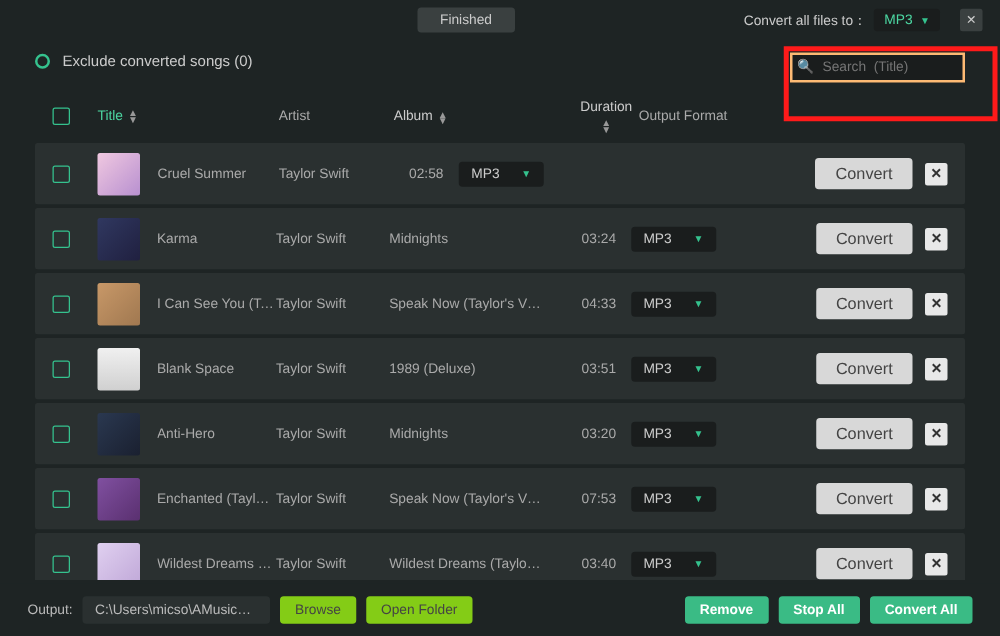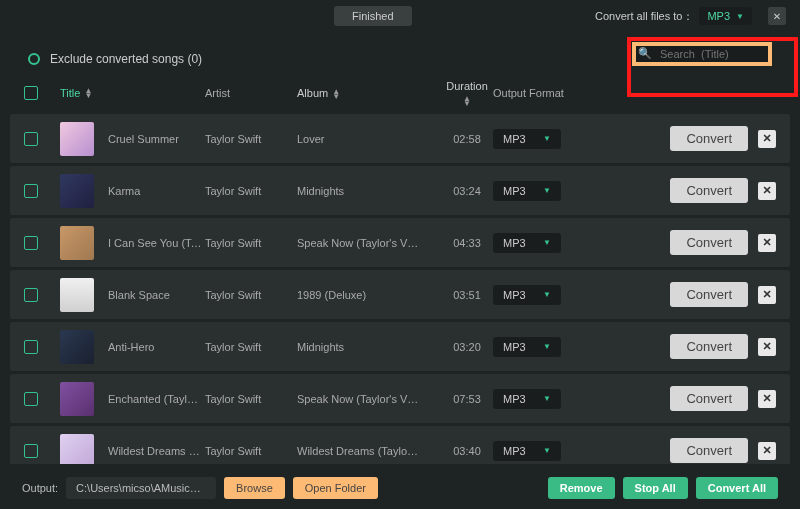--- a/index.html
+++ b/index.html
@@ -4,29 +4,29 @@
 <style>
 * { box-sizing: border-box; margin: 0; padding: 0; }
 body { background: #1e2424; font-family: -apple-system, Arial, sans-serif; font-size: 12px; color: #a0a0a0; width: 800px; height: 509px; overflow: hidden; }
 .top-bar { display: flex; align-items: center; padding: 8px 14px; height: 32px; }
 .tab-group { display: flex; margin-left: 320px; background: #3a4040; border-radius: 3px; }
 .tab { padding: 4px 18px; font-size: 11px; color: #ccc; cursor: pointer; }
 .tab.active { background: #4a5050; border-radius: 3px; }
 .convert-all { margin-left: auto; display: flex; align-items: center; gap: 6px; color: #ccc; font-size: 11px; }
 .fmt-select { background: #1a1d1d; color: #4cd7a2; padding: 3px 8px; border-radius: 3px; display: flex; align-items: center; gap: 6px; cursor: pointer; }
 .close-btn { background: #3a4040; color: #ccc; width: 18px; height: 18px; display: flex; align-items: center; justify-content: center; border-radius: 2px; margin-left: 10px; cursor: pointer; font-size: 10px; }
-.sub-bar { display: flex; align-items: flex-end; padding: 10px 28px 6px; }
+.sub-bar { display: flex; align-items: flex-start; padding: 10px 28px 6px; }
 .exclude { display: flex; align-items: center; gap: 10px; color: #ccc; font-size: 12px; }
 .circle-icon { width: 12px; height: 12px; border: 2px solid #35c28e; border-radius: 50%; }
 .search-wrap { margin-left: auto; position: relative; }
-.search-box { background: #1a1d1d; border: 4px solid #fdba74; padding: 4px 8px 4px 24px; color: #999; width: 140px; height: 24px; font-size: 11px; outline: none; }
+.search-box { background: #1a1d1d; border: 2px solid #fdba74; padding: 4px 8px 4px 24px; color: #999; width: 140px; height: 24px; font-size: 11px; outline: none; }
 .search-icon { position: absolute; left: 6px; top: 5px; color: #888; font-size: 11px; }
 .highlight { position: absolute; border: 4px solid #ff1a1a; pointer-events: none; }
 .highlight.h1 { left: 627px; top: 37px; width: 171px; height: 60px; }
-.table-container { padding: 0 10px; }
+.table-container { padding: 0 28px; }
 .thead { display: flex; align-items: center; padding: 8px 14px; color: #ccc; font-size: 11px; }
 .col-check { width: 36px; }
 .col-title { width: 145px; color: #4cd7a2; display: flex; align-items: center; gap: 4px; }
 .col-artist { width: 92px; }
 .col-album { width: 144px; display: flex; align-items: flex-end; gap: 4px; }
 .col-duration { width: 52px; display: flex; align-items: center; gap: 4px; flex-direction: column; }
 .col-format { width: 150px; }
 .col-actions { flex: 1; }
 .sort-icon { font-size: 8px; color: #999; display: inline-flex; flex-direction: column; line-height: 5px; }
 .tbody { max-height: 350px; overflow-y: auto; }
@@ -45,21 +45,21 @@
 .row .col-title { display: flex; align-items: center; color: #bbb; }
 .title-text { width: 95px; overflow: hidden; text-overflow: ellipsis; white-space: nowrap; font-size: 11px; }
 .cell { font-size: 11px; color: #aaa; overflow: hidden; text-overflow: ellipsis; white-space: nowrap; }
 .fmt-dd { background: #1a1d1d; color: #ccc; padding: 4px 10px; border-radius: 3px; display: inline-flex; align-items: center; gap: 10px; font-size: 11px; cursor: pointer; width: 68px; justify-content: space-between; }
 .caret { color: #35c28e; font-size: 8px; }
 .convert-btn { background: #d8d8d8; color: #444; padding: 5px 16px; border-radius: 3px; border: none; font-size: 13px; cursor: pointer; margin-left: auto; }
 .del-btn { background: #e8e8e8; color: #333; width: 18px; height: 18px; border-radius: 2px; border: none; margin-left: 10px; cursor: pointer; font-size: 11px; font-weight: bold; display: flex; align-items: center; justify-content: center; }
 .bottom-bar { display: flex; align-items: center; padding: 10px 22px; gap: 8px; position: absolute; bottom: 0; left: 0; right: 0; background: #1e2424; }
 .out-label { font-size: 11px; color: #bbb; }
 .out-path { background: #2a3030; padding: 5px 10px; font-size: 11px; color: #bbb; border-radius: 3px; width: 150px; overflow: hidden; text-overflow: ellipsis; white-space: nowrap; }
-.btn { background: #fdba74; color: #444; padding: 5px 12px; border-radius: 3px; border: none; font-size: 11px; cursor: pointer; }
+.btn { background: #84cc16; color: #444; padding: 5px 12px; border-radius: 3px; border: none; font-size: 11px; cursor: pointer; }
 .btn-green { background: #3abb85; color: #fff; font-weight: bold; }
 .spacer { flex: 1; }
 </style>
 </head>
 <body>
 
 <div class="top-bar">
   <div class="tab-group">
     <div class="tab">Finished</div>
   </div>
@@ -110,21 +110,20 @@
   <div class="tbody" id="tbody">
       <div class="row">
         <div class="col-check">
           <div class="checkbox"></div>
         </div>
         <div class="col-title">
           <span class="cover c1"></span>
           <span class="title-text cell">Cruel Summer</span>
         </div>
         <div class="col-artist cell">Taylor Swift</div>
-        <div class="col-album cell">Lover</div>
         <div class="col-duration cell">02:58</div>
         <div class="col-format"><div class="fmt-dd">
             <span>MP3</span>
             <span class="caret">▼</span>
           </div></div>
         <button class="convert-btn">Convert</button>
         <button class="del-btn">✕</button>
       </div>
       <div class="row">
         <div class="col-check">

